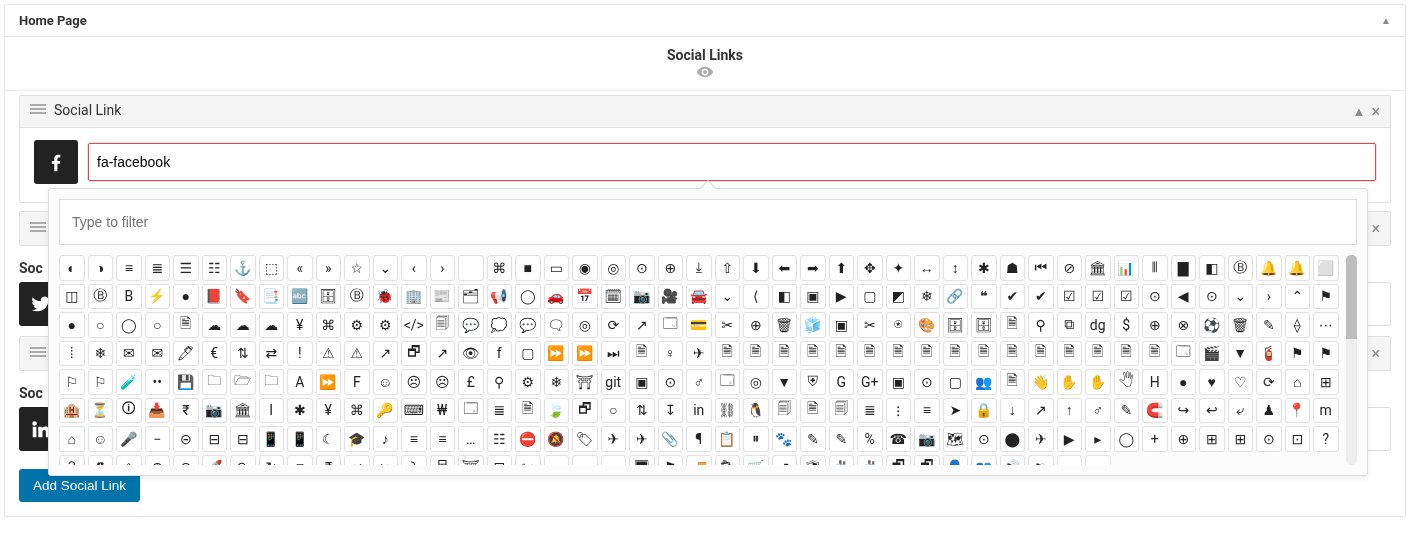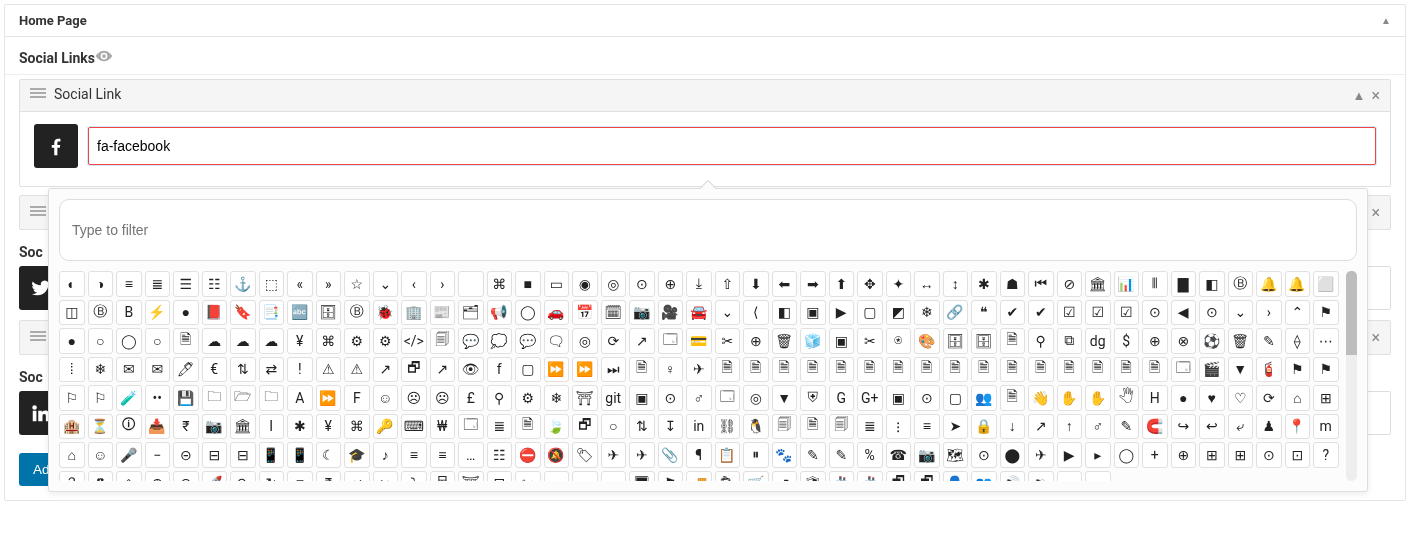--- a/index.html
+++ b/index.html
@@ -26,22 +26,24 @@
     font-size: 13px;
     color: #333;
   }
   .panel-caret {
     color: #888;
     font-size: 10px;
   }
   .section-header {
     display: flex;
     align-items: center;
+    justify-content: space-between;
     padding: 10px 14px 6px;
     border-bottom: 1px solid #eee;
+    flex-direction: column;
   }
   .section-title {
     font-weight: 700;
     font-size: 14px;
   }
   .eye-icon svg { width: 18px; height: 18px; fill: #aaa; }
 
   .repeater-row {
     background: #f5f5f5;
     border: 1px solid #e0e0e0;
@@ -135,22 +137,22 @@
   .dd-arrow::after{
     content:"";
     position:absolute;
     left:-8px; top:1px;
     border-left:8px solid transparent;
     border-right:8px solid transparent;
     border-bottom:8px solid #fcfcfc;
   }
   .dd-filter {
     display:block; width:100%;
-    border:1px solid #ddd; border-radius:10px;
-    padding:22px 12px; margin-bottom:10px;
+    border:1px solid #ddd; border-radius:0;
+    padding:14px 12px; margin-bottom:10px;
     font-size:14px; color:#555;
   }
   .dd-grid-wrap {
     position:relative;
     height: 210px;
   }
   .dd-grid {
     display:flex; flex-wrap:wrap;
     gap: 3px;
     height: 210px;

